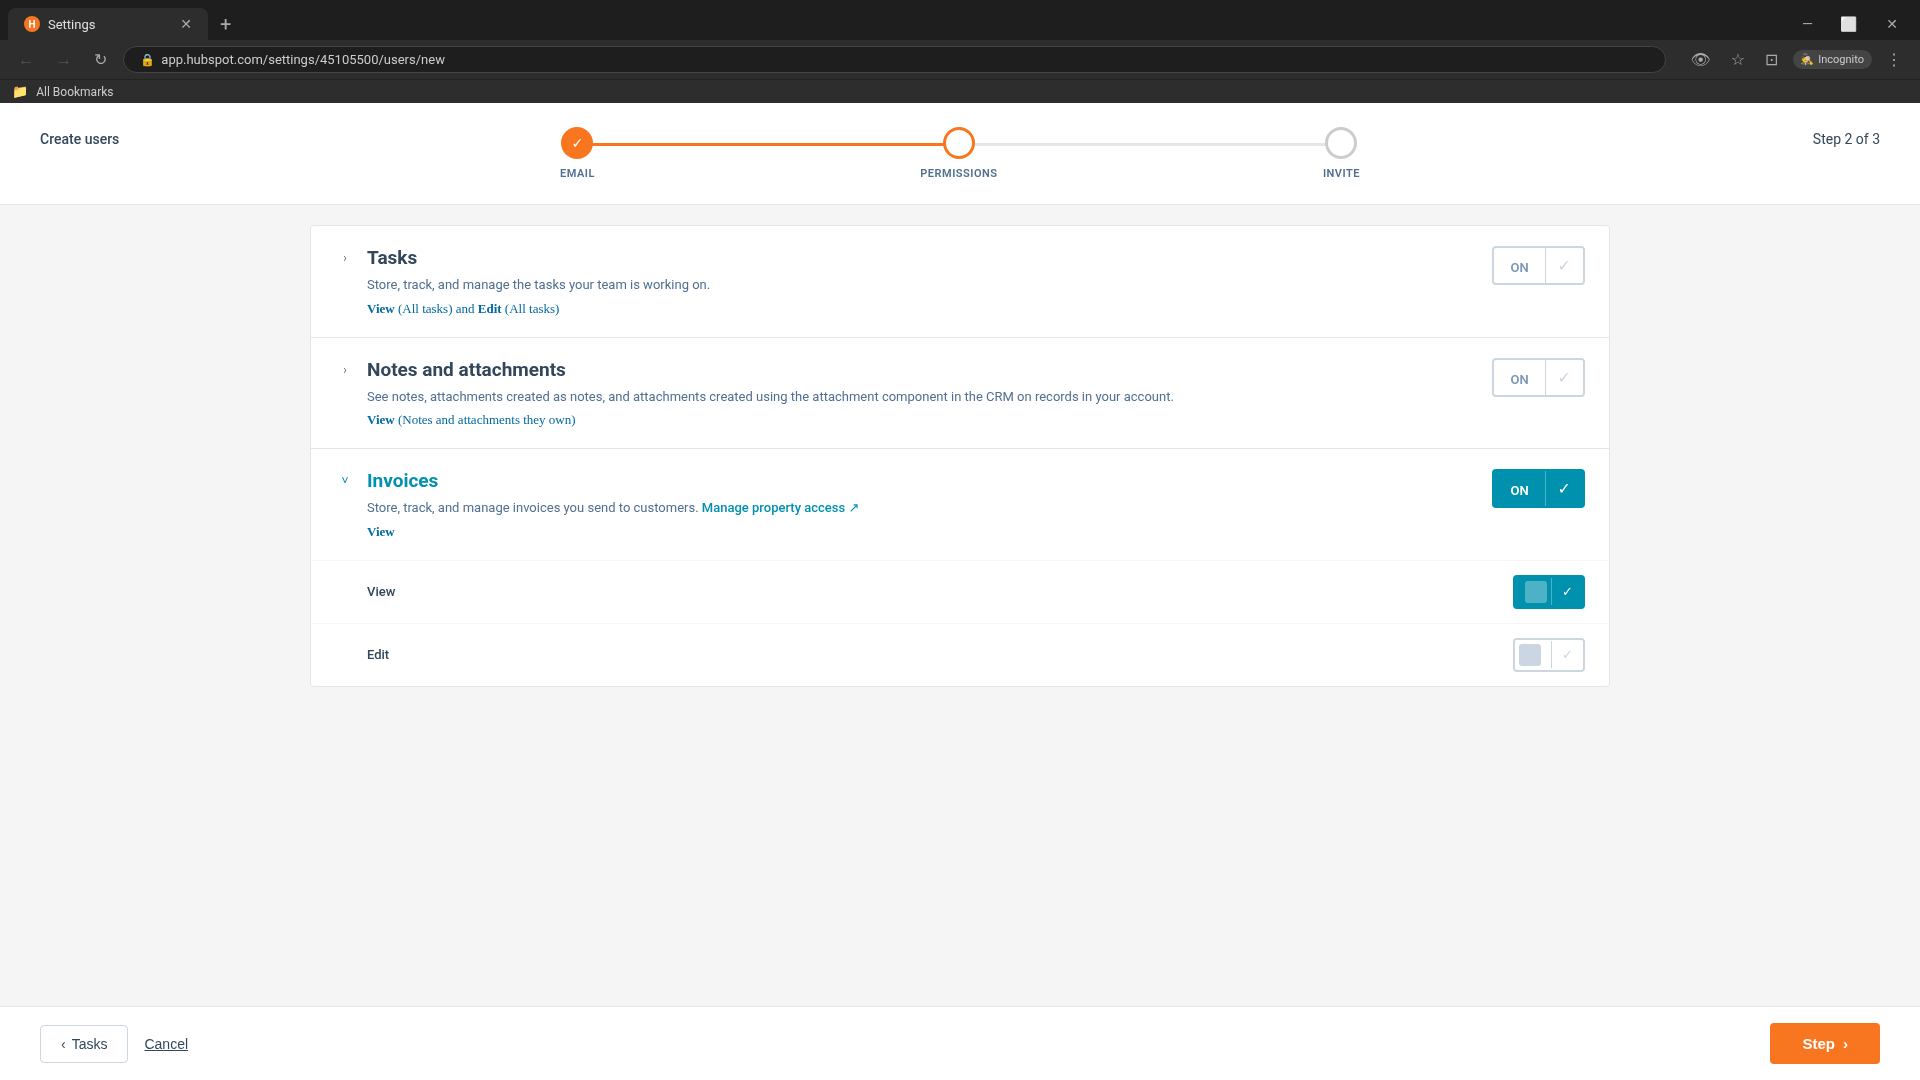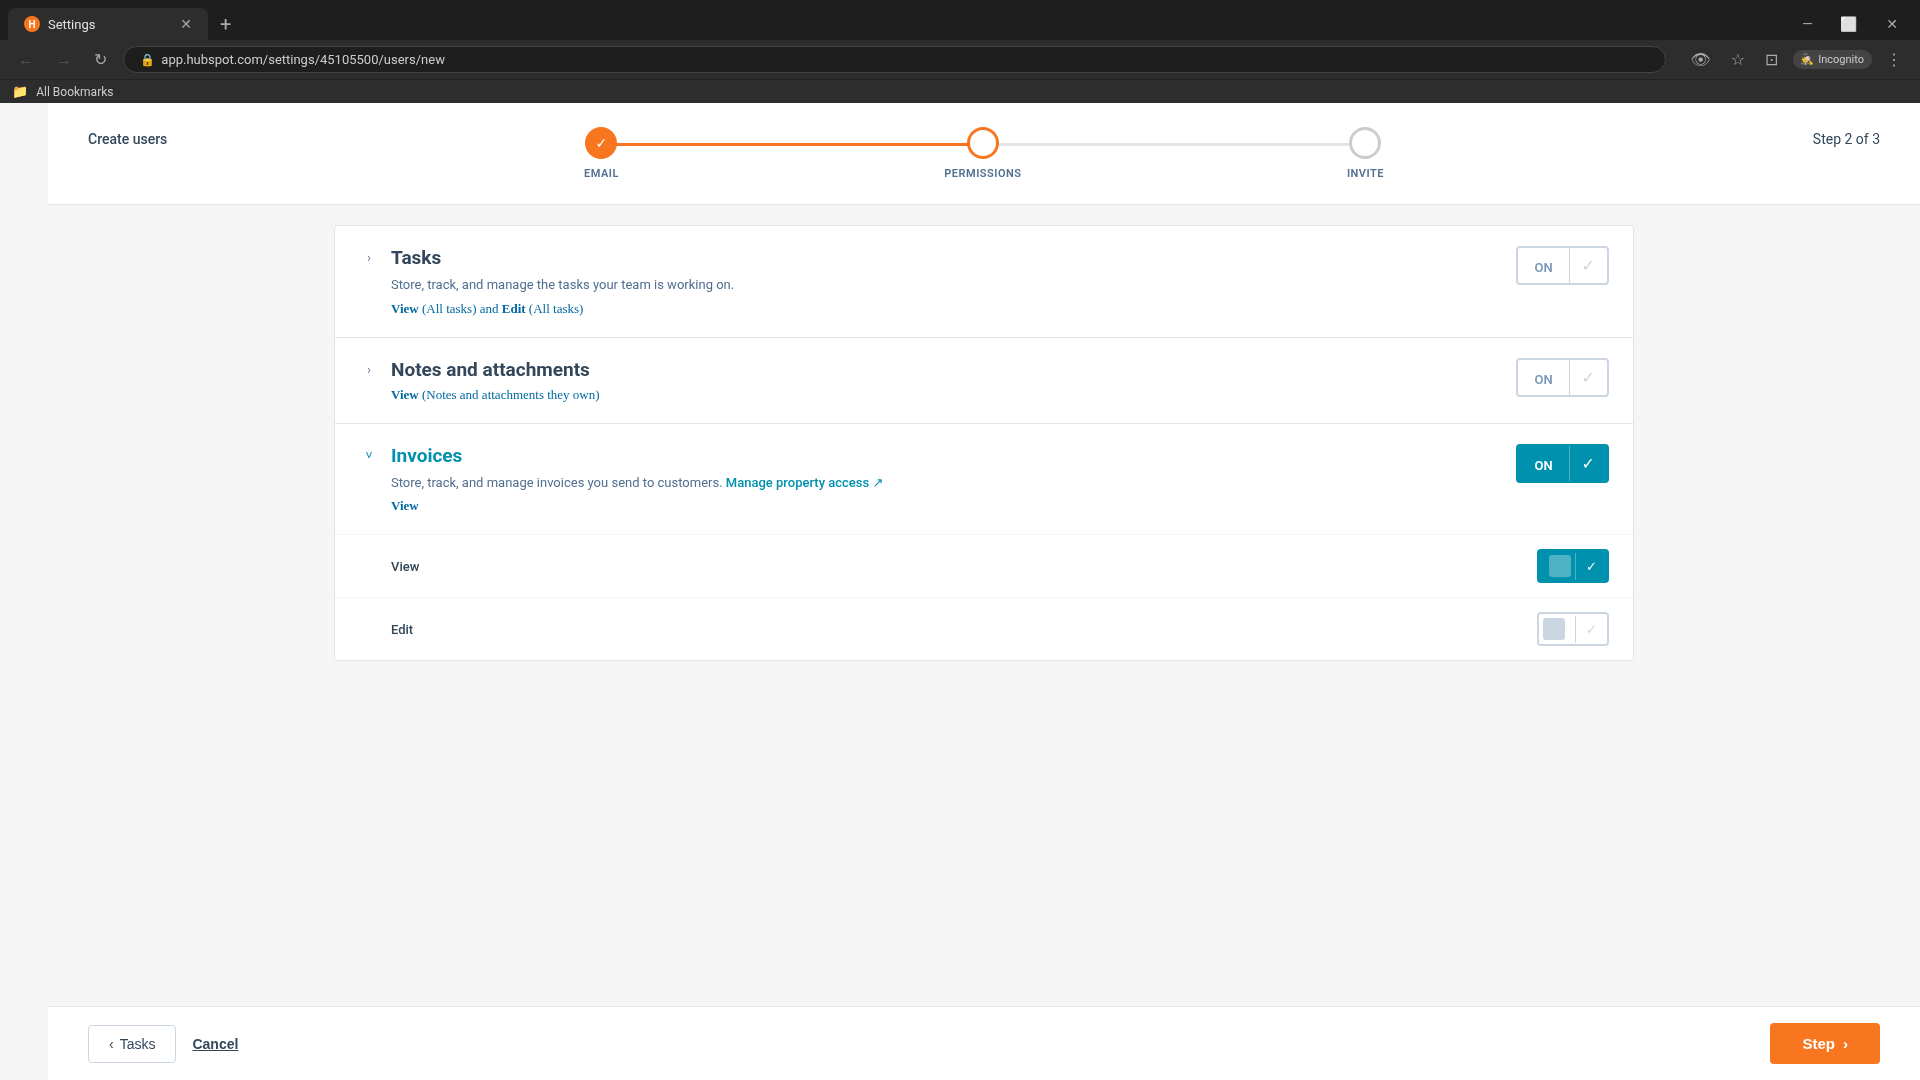--- a/index.html
+++ b/index.html
@@ -137,21 +137,20 @@
     .bookmarks-icon { color: #aaa; font-size: 13px; }
     .bookmarks-label { color: #ccc; font-size: 12px; }
 
     
     .app-container {
       flex: 1;
       background: #f5f5f5;
       display: flex;
       flex-direction: column;
       overflow: hidden;
-      padding-left: 48px;
     }
 
     
     .progress-area {
       background: white;
       padding: 24px 0 0;
       border-bottom: 1px solid #e5e5e5;
       position: relative;
     }
     .create-users-label {
@@ -453,21 +452,21 @@
       cursor: pointer;
       display: flex;
       align-items: center;
       gap: 6px;
     }
     .btn-cancel {
       background: none;
       border: none;
       color: #33475b;
       font-size: 14px;
-      font-weight: 700;
+      font-weight: 400;
       cursor: pointer;
       text-decoration: underline;
     }
     .btn-next {
       margin-left: auto;
       background: #f8761f;
       color: white;
       border: none;
       padding: 12px 32px;
       border-radius: 4px;
@@ -569,20 +568,21 @@
             </div>
           </div>
         </div>
       </div>
 
       <div class="permission-section">
         <div class="section-header">
           <div class="section-chevron">›</div>
           <div class="section-content">
             <div class="section-title">Notes and attachments</div>
+            <div class="section-desc">See notes, attachments created as notes, and attachments created using the attachment component in the CRM on records in your account.</div>
             <div class="section-perms">
               <strong>View</strong> (Notes and attachments they own)
             </div>
           </div>
           <div class="section-toggle">
             <div class="toggle-btn inactive">
               <span class="toggle-label">ON</span>
               <span class="toggle-check">✓</span>
             </div>
           </div>

